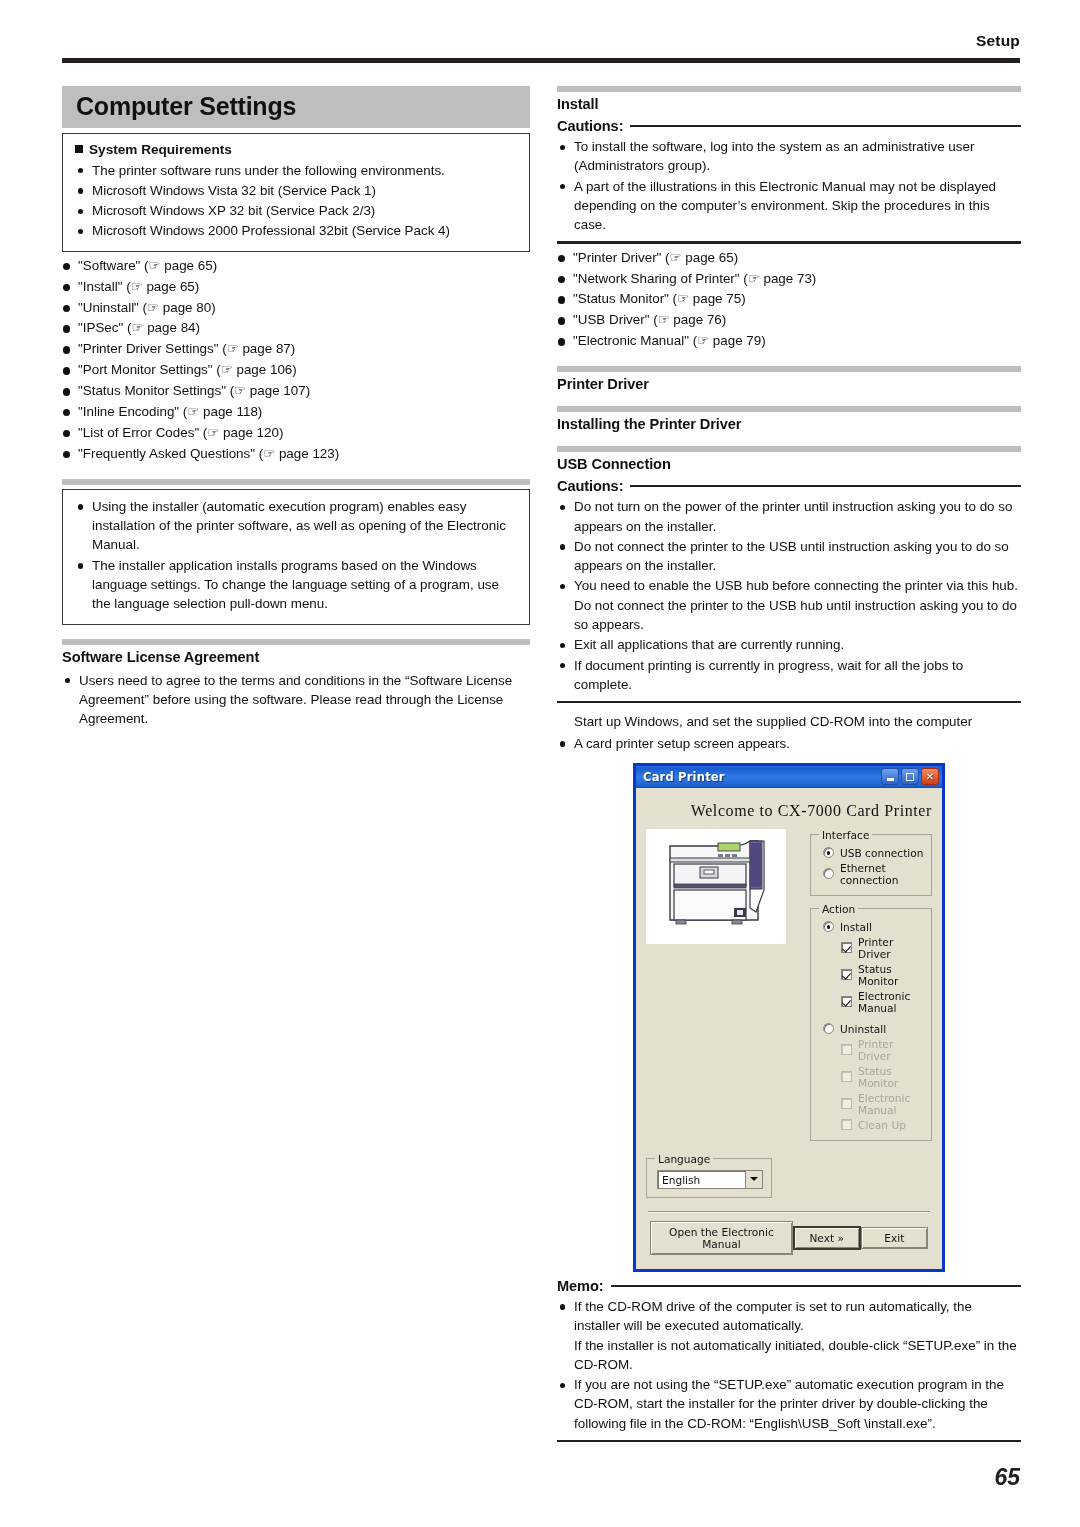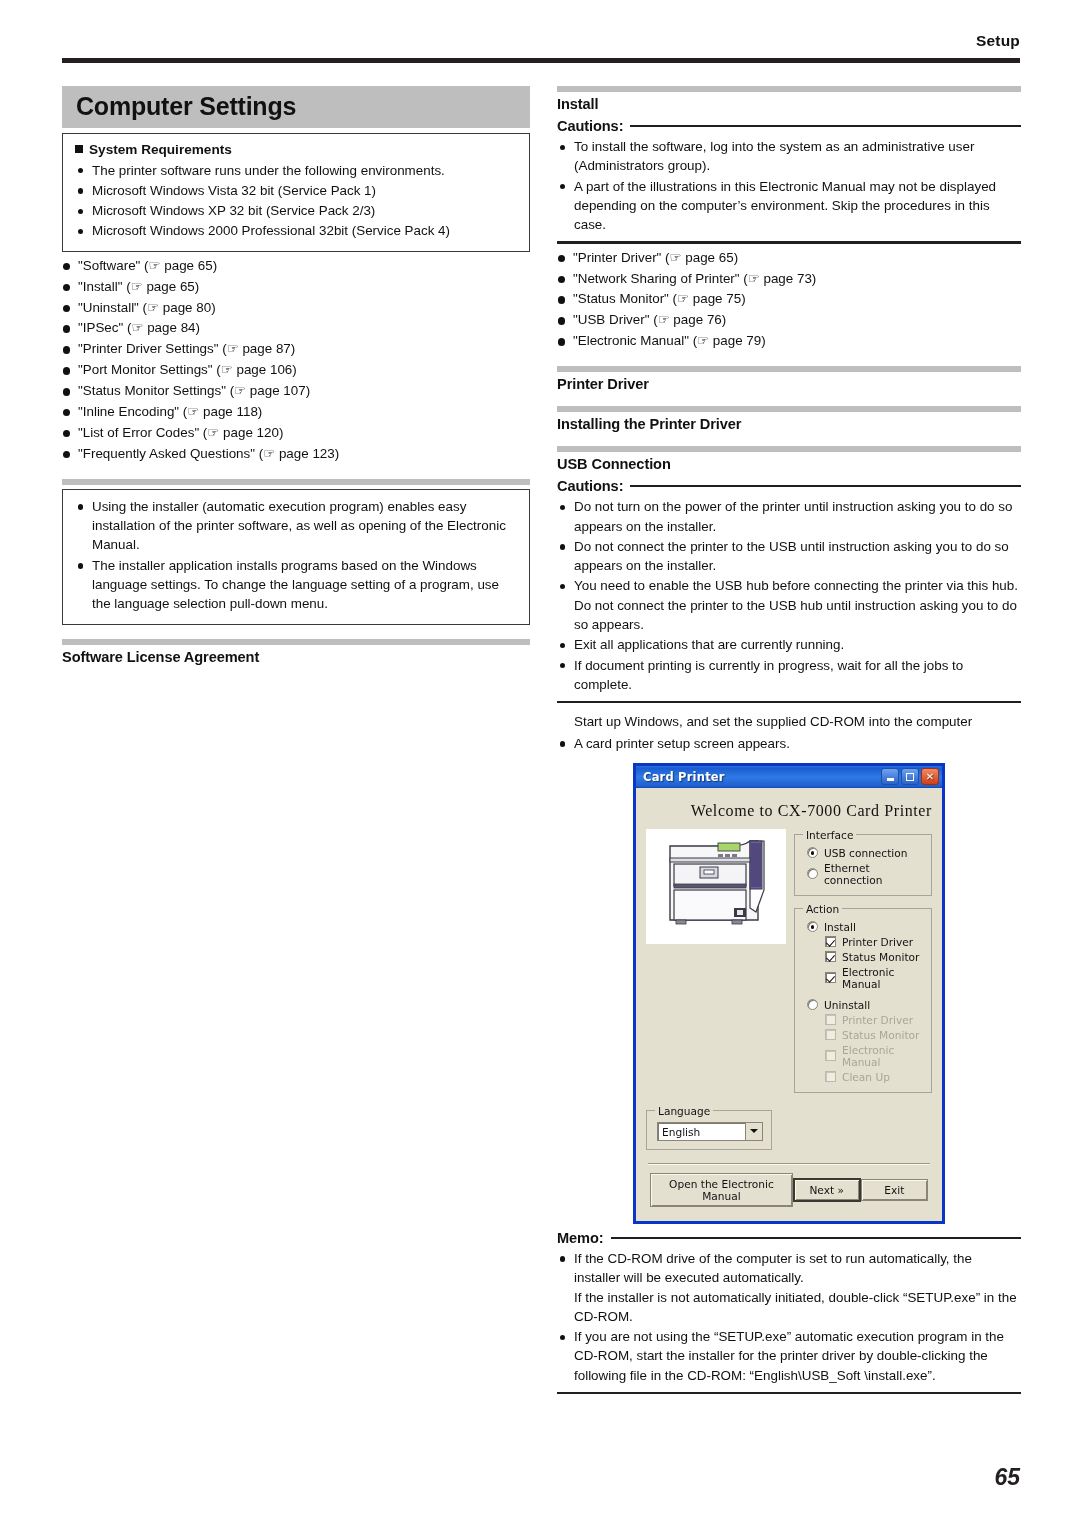--- a/index.html
+++ b/index.html
@@ -223,21 +223,21 @@
 
   .dlg-body { padding: 8px 10px 8px 10px; }
   .welcome {
     text-align: right;
     font-family: "Liberation Serif", serif;
     font-size: 16px;
     letter-spacing: .6px;
     margin: 6px 0 9px 0;
     color: #111;
   }
-  .dlg-main { display: flex; gap: 8px; align-items: flex-start; }
+  .dlg-main { display: flex; gap: 24px; align-items: flex-start; }
   .printer-pic {
     width: 140px; height: 115px;
     background: #fff;
     flex: 0 0 auto;
     display: flex; align-items: center; justify-content: center;
   }
   .dlg-right { flex: 1 1 auto; }
 
   fieldset.grp {
     border: 1px solid #a8a498;
@@ -379,20 +379,23 @@
         <ul class="bl">
           <li>Using the installer (automatic execution program) enables easy installation of the printer software, as well as opening of the Electronic Manual.</li>
           <li>The installer application installs programs based on the Windows language settings. To change the language setting of a program, use the language selection pull-down menu.</li>
         </ul>
       </div>
     </div>
 
     <div class="sec">
       <div class="sec-rule"></div>
       <div class="sec-title">Software License Agreement</div>
+      <ul class="bl">
+        <li>Users need to agree to the terms and conditions in the “Software License Agreement” before using the software. Please read through the License Agreement.</li>
+      </ul>
     </div>
 
   </div>
 
   <div class="col-right">
 
     <div>
       <div class="sec-rule"></div>
       <div class="sec-title">Install</div>
 

